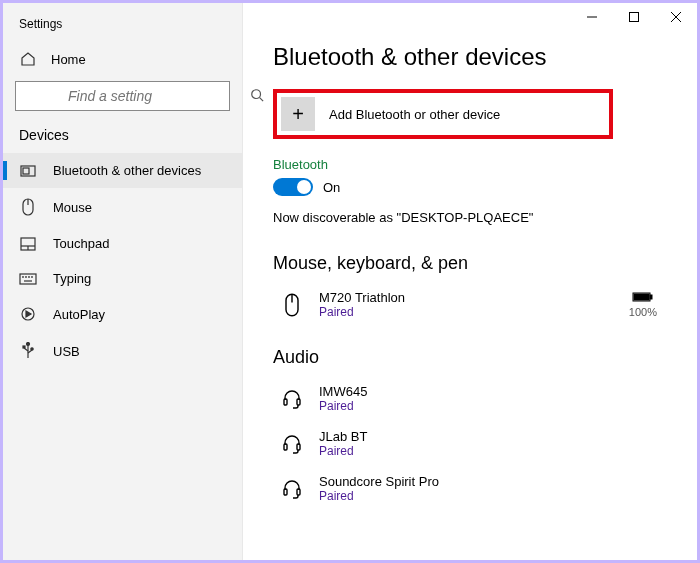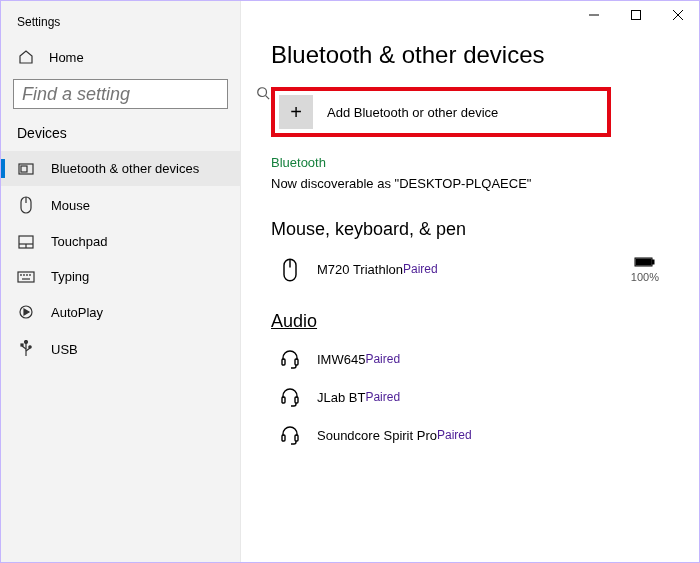--- a/index.html
+++ b/index.html
@@ -10,21 +10,21 @@
     height: 563px;
     overflow: hidden;
     color: #000;
     font-size: 13px;
     position: relative;
   }
   .window {
     display: flex;
     width: 100%;
     height: 100%;
-    border: 1px solid #c4b5fd;
+    border: 3px solid #c4b5fd;
   }
   
   .sidebar {
     width: 240px;
     background: #f3f3f3;
     display: flex;
     flex-direction: column;
     padding: 10px 0 0 0;
     border-right: 1px solid #e8e8e8;
   }
@@ -50,23 +50,24 @@
     border: 1px solid #888;
     background: #fff;
     height: 30px;
     padding: 0 8px;
   }
   .search-box input {
     flex: 1;
     border: none;
     outline: none;
     background: transparent;
-    font-size: 18px;
+    font-size: 14px;
     font-style: italic;
     color: #15803d;
+    margin-left: 44px;
   }
   .section-header {
     font-weight: 400;
     padding: 6px 16px 10px 16px;
     font-size: 14px;
   }
   .nav-item {
     display: flex;
     align-items: center;
     gap: 16px;
@@ -151,30 +152,30 @@
     content:''; position:absolute; right:2px; top:2px;
     width:14px; height:14px; border-radius:50%; background:#fff;
   }
   .discover-text { font-size: 13px; color:#000; margin-bottom: 28px; }
   h2.group { font-weight: 400; font-size: 18px; margin-bottom: 10px; }
   .device-row {
     display:flex; align-items:center; gap:14px;
     padding: 6px 0 10px 6px;
   }
   .device-row .icon { width: 26px; display:flex; justify-content:center; color:#000; }
-  .device-meta { display:flex; flex-direction:row; }
+  .device-meta { display:flex; flex-direction:column; }
   .device-name { font-size: 13px; }
   .device-status { font-size: 12px; color: #4c1d95; }
   .battery-col {
     margin-left: auto;
     display:flex; flex-direction:column; align-items:center;
     padding-right: 10px;
   }
   .battery-pct { font-size: 11px; color:#555; }
-  .audio-group { margin-top: 18px; text-decoration: underline; }
+  .audio-group { margin-top: 18px; }
 </style>
 </head>
 <body>
 
 <div class="window">
 
   <div class="sidebar">
     <div class="app-title">Settings</div>
 
     <div class="home-row">
@@ -296,20 +297,24 @@
       <h1 class="page-heading">Bluetooth &amp; other devices</h1>
 
       <div class="add-device-highlight">
         <div class="add-device-btn">
           <div class="plus-box">+</div>
           <span>Add Bluetooth or other device</span>
         </div>
       </div>
 
       <div class="sub-label">Bluetooth</div>
+      <div class="toggle-row">
+        <div class="toggle"></div>
+        <span>On</span>
+      </div>
       <div class="discover-text">Now discoverable as "DESKTOP-PLQAECE"</div>
 
       <h2 class="group">Mouse, keyboard, &amp; pen</h2>
 
       <div class="device-row">
         <span class="icon">
           <svg width="18" height="24" viewBox="0 0 14 20" fill="none" stroke="#000" stroke-width="1.2">
               <rect x="2" y="1" width="10" height="18" rx="5"></rect>
               <line x1="7" y1="1" x2="7" y2="8"></line>
             </svg>

